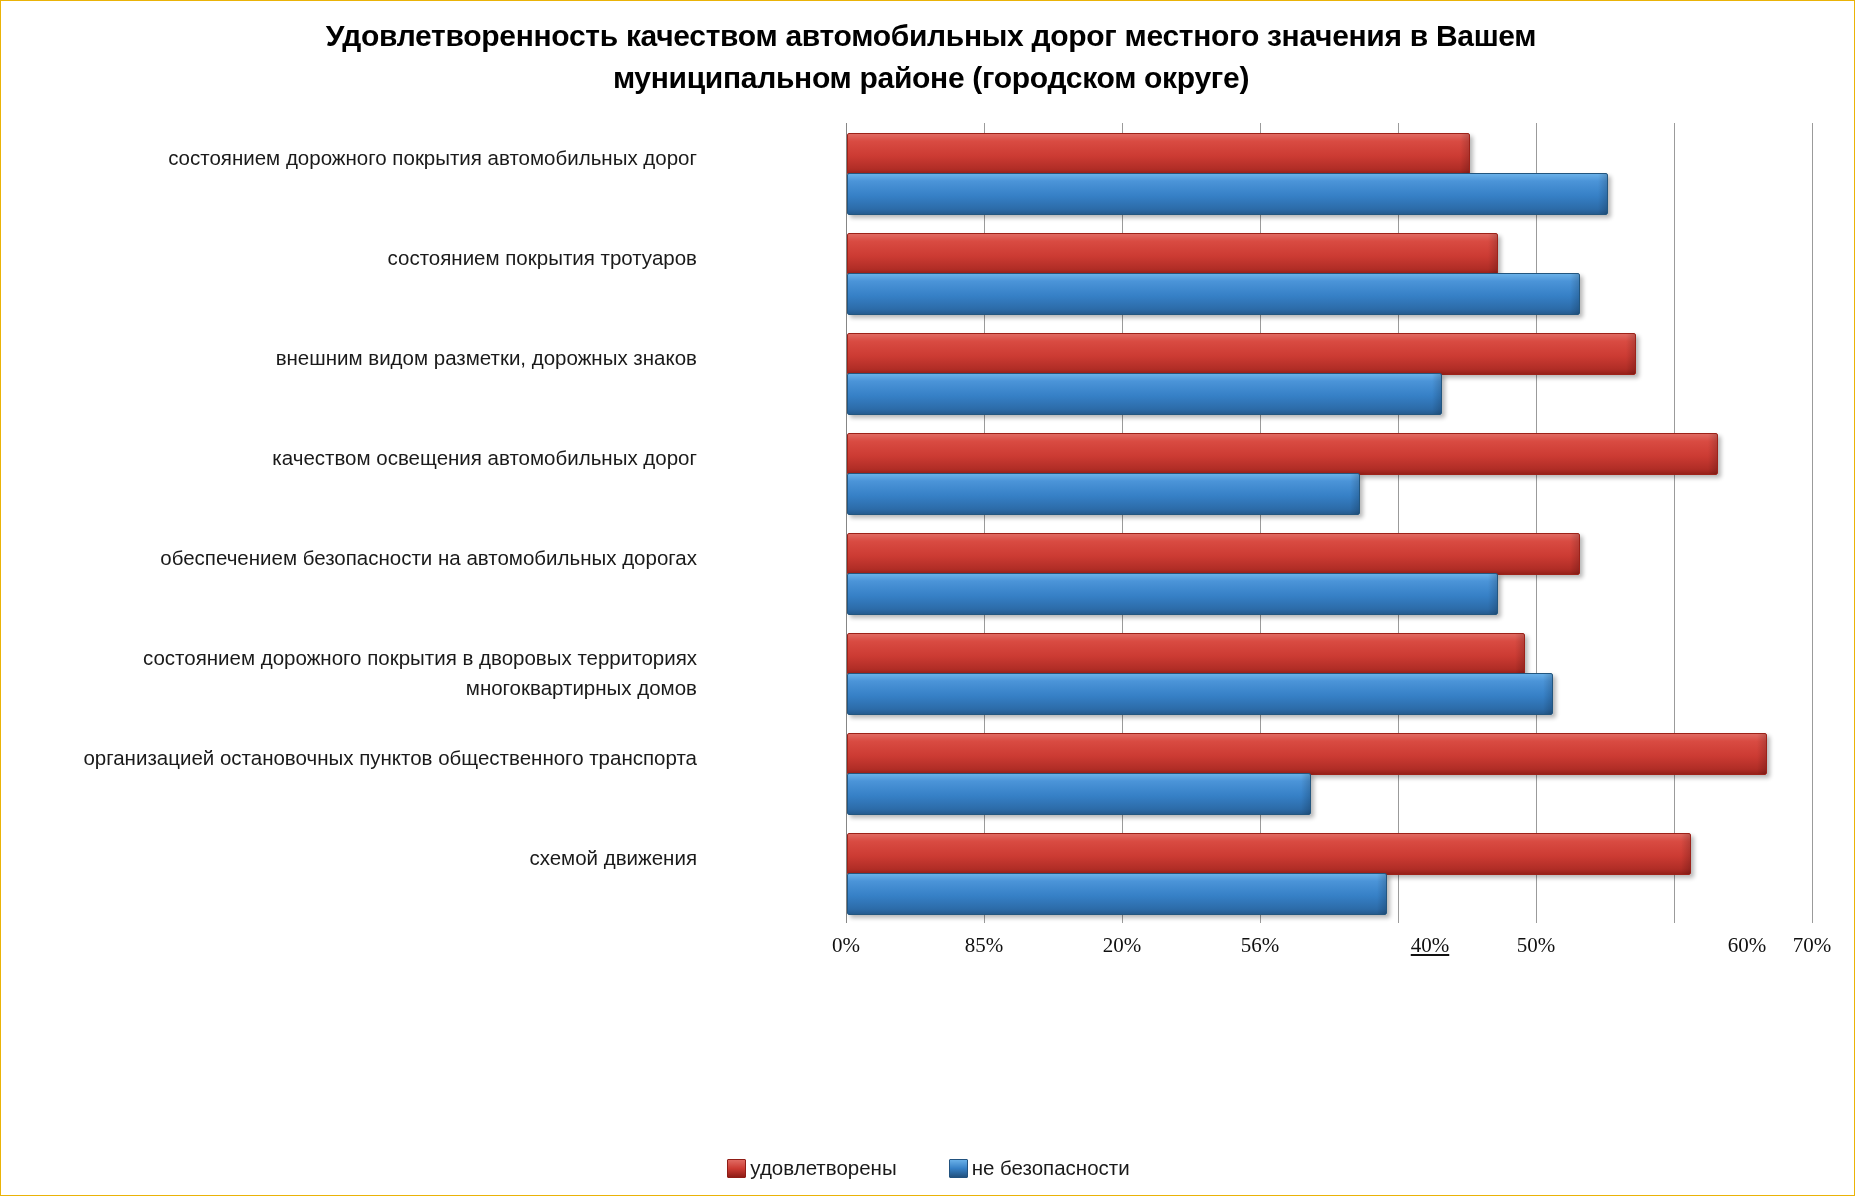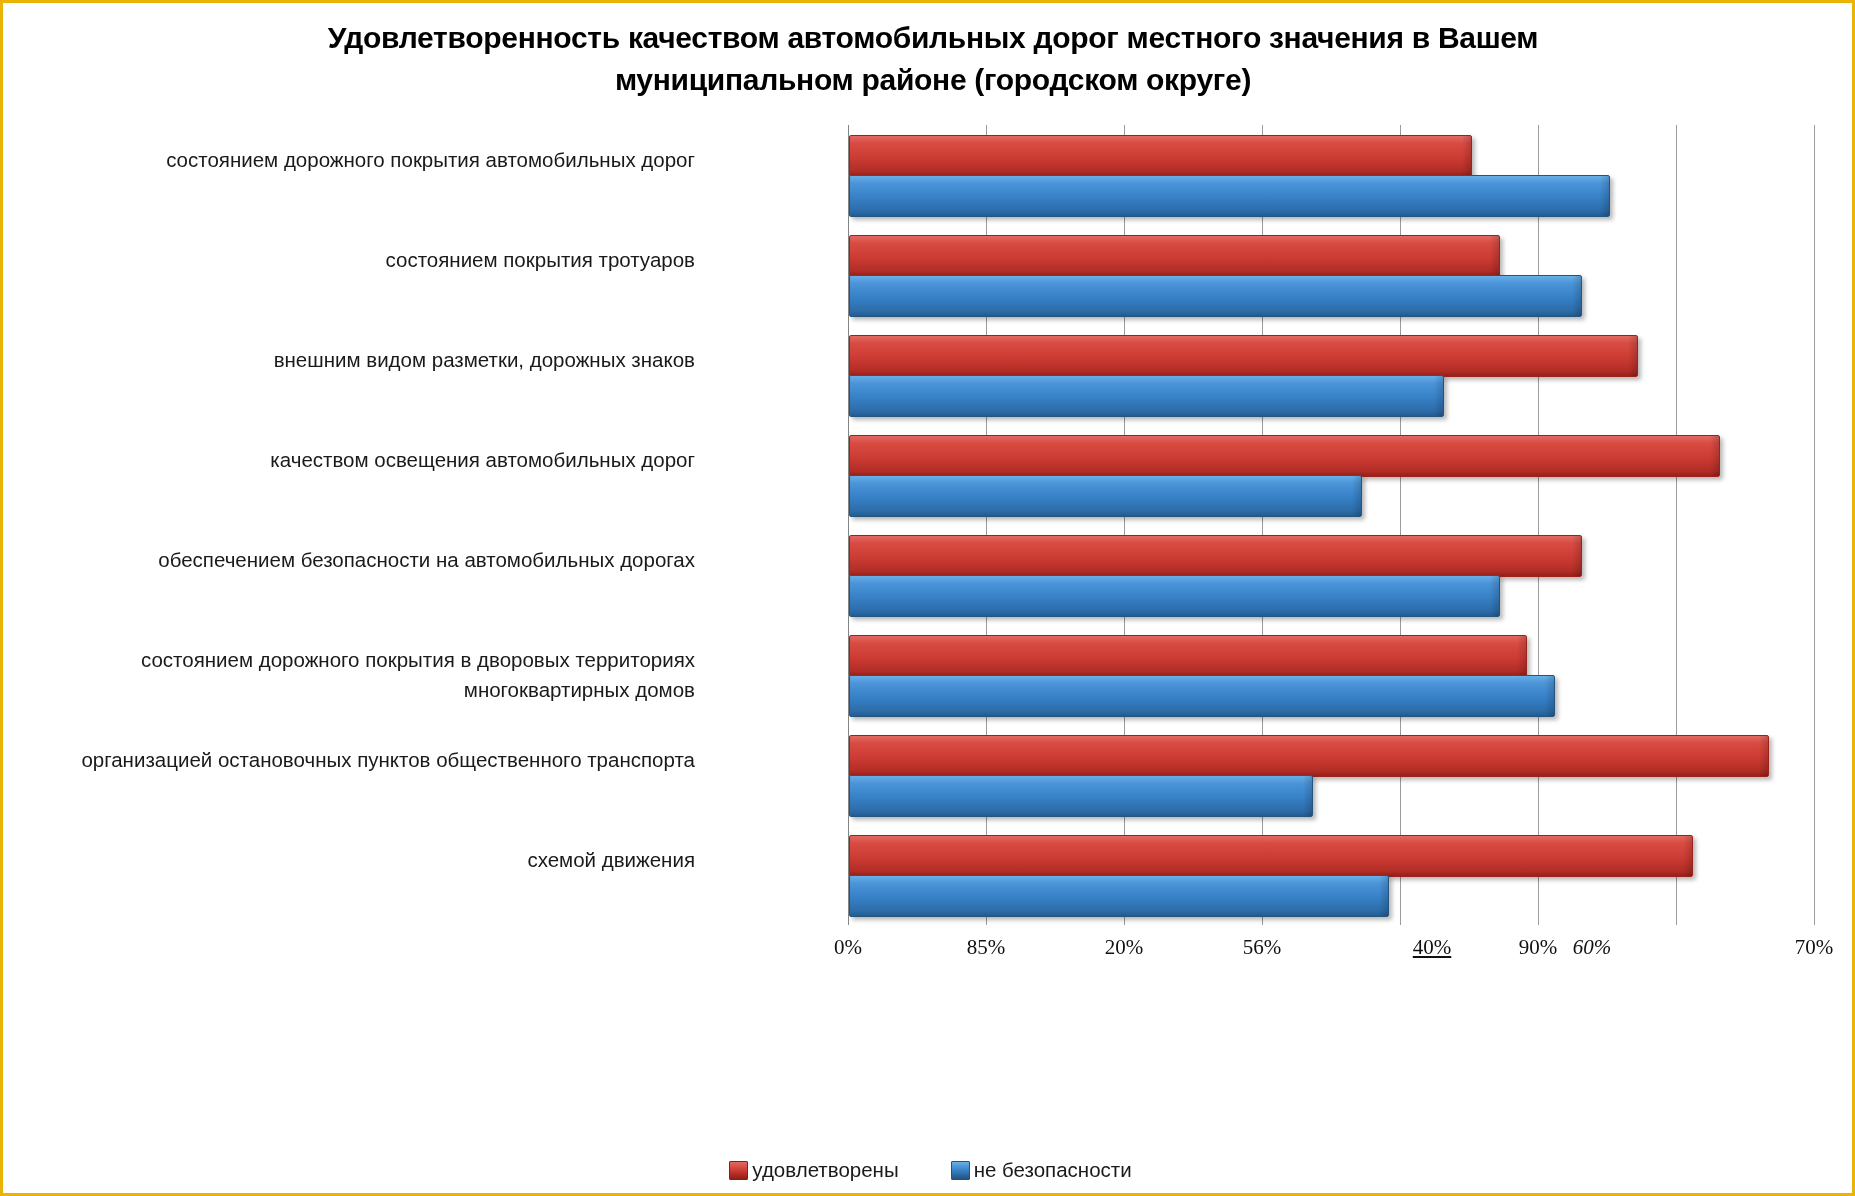--- a/index.html
+++ b/index.html
@@ -9,21 +9,21 @@
   }
   body {
     font-family: "Liberation Sans", sans-serif;
     color: #000000;
   }
   .chart-frame {
     position: relative;
     width: 1855px;
     height: 1196px;
     box-sizing: border-box;
-    border: 3px solid #eab308;
+    border: 1px solid #eab308;
     background: #ffffff;
     overflow: hidden;
   }
 
   
   .chart-title {
     position: absolute;
     left: 120px;
     top: 14px;
     width: 1620px;
@@ -233,22 +233,22 @@
         </div>
       </div>
   </div>
 
   <div id="x-ticks">
       <div class="x-tick" style="left: 800px;">0%</div>
       <div class="x-tick" style="left: 938px;">85%</div>
       <div class="x-tick" style="left: 1076px;">20%</div>
       <div class="x-tick" style="left: 1214px;">56%</div>
       <div class="x-tick" style="left: 1384px; text-decoration: underline;">40%</div>
-      <div class="x-tick" style="left: 1490px;">90%</div>
-      <div class="x-tick" style="left: 1544px; font-style: italic;">60%</div>
+      <div class="x-tick" style="left: 1490px;">50%</div>
+      <div class="x-tick" style="left: 1701px;">60%</div>
       <div class="x-tick" style="left: 1766px;">70%</div>
     </div>
 
   <div class="legend" id="legend">
       <div class="legend-item">
         <span class="legend-swatch red"></span>
         <span class="legend-text">удовлетворены</span>
       </div>
       <div class="legend-item">
         <span class="legend-swatch blue"></span>

